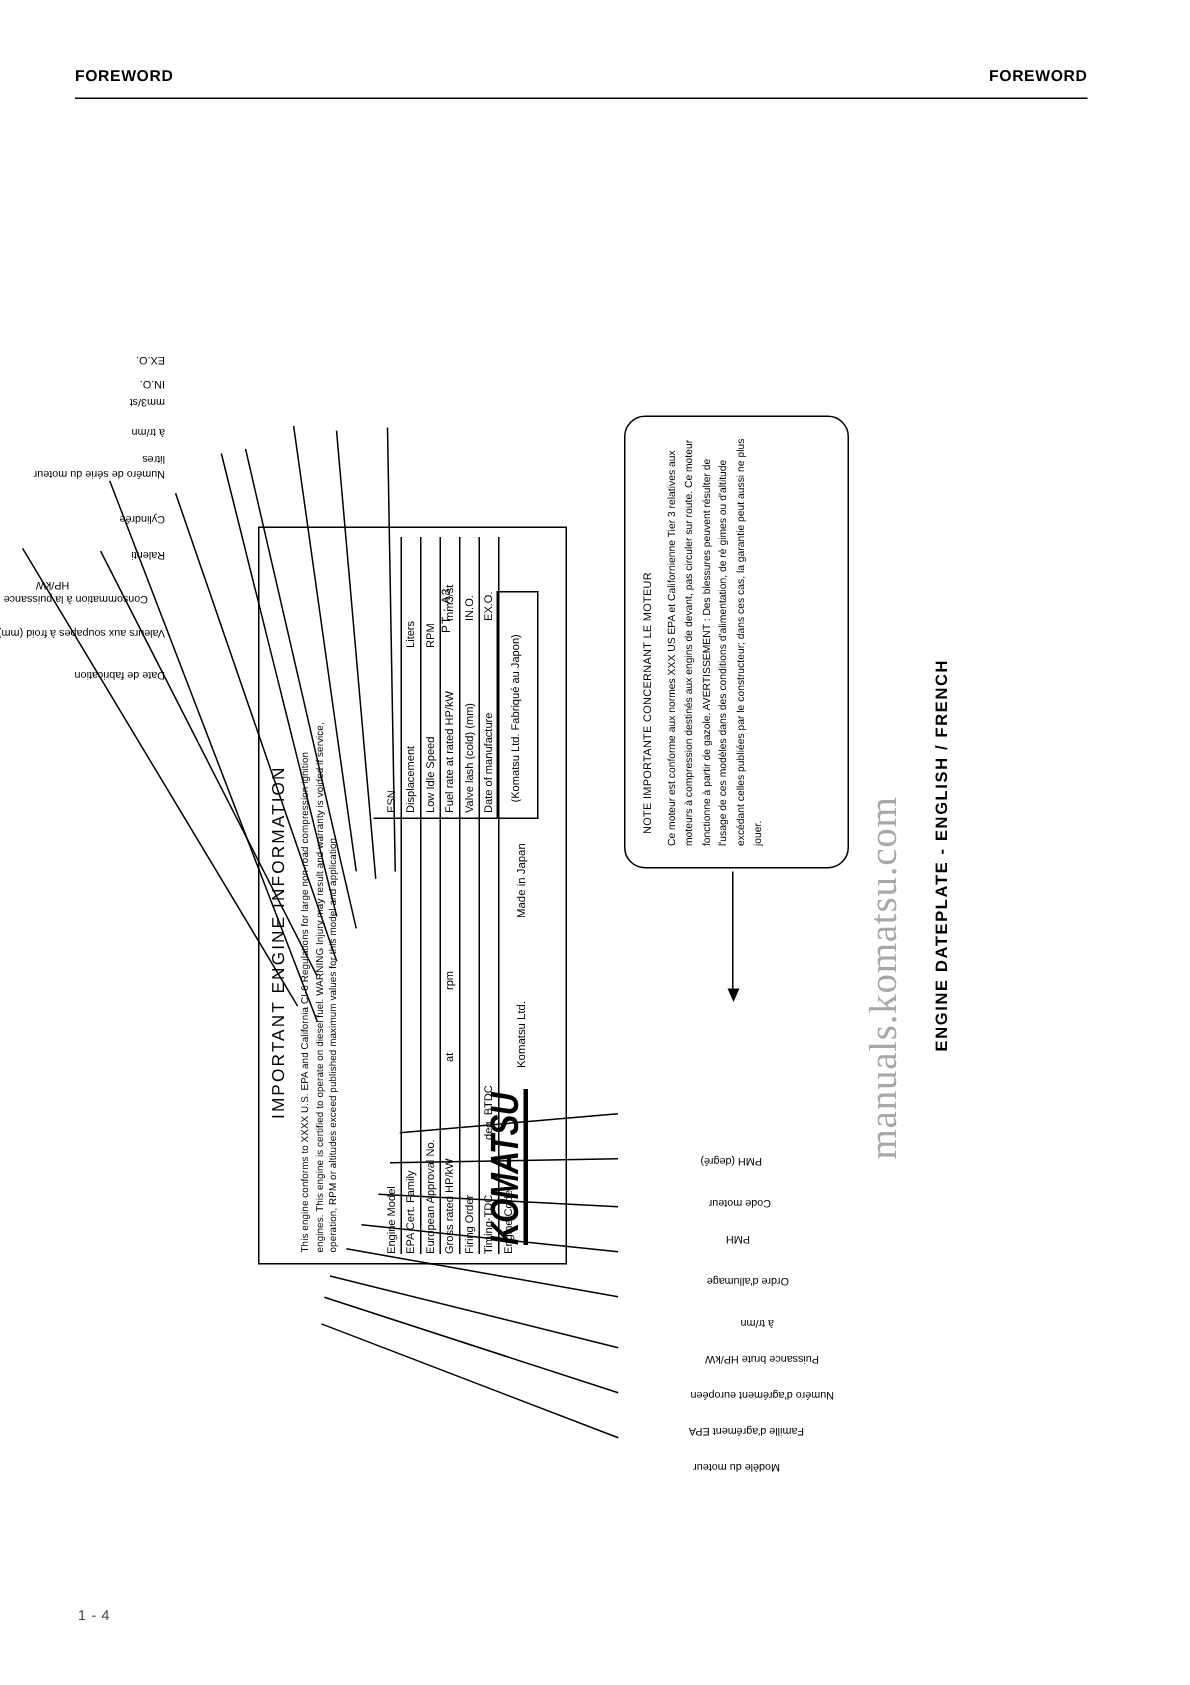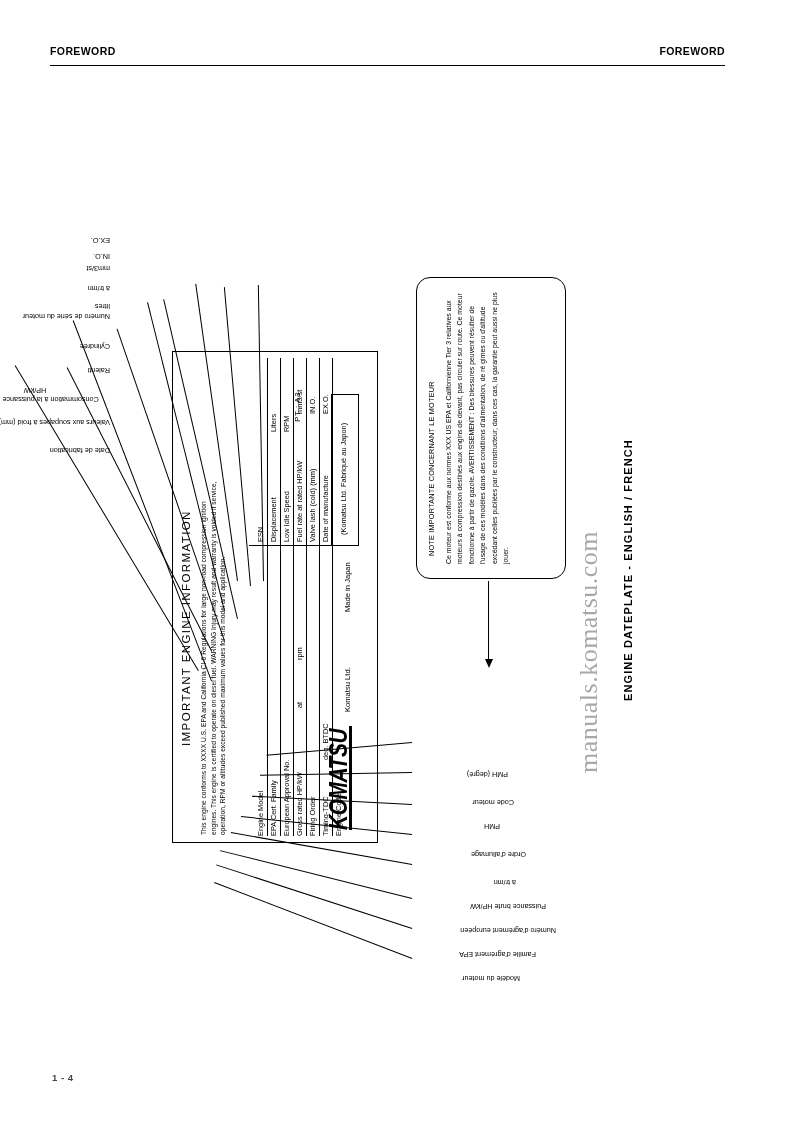--- a/index.html
+++ b/index.html
@@ -53,21 +53,21 @@
     height: 0;
     border-top: 1.2px solid #000;
   }
 
   
   .footer-page {
     position: absolute;
     left: 52px;
     top: 1072px;
     font-size: 9.5px;
-    font-weight: bold;
+    font-weight: normal;
     letter-spacing: 0.5px;
     color: #444;
   }
 
   
   
   .figure-rot {
     position: absolute;
     left: 396px;
     top: 561px;

